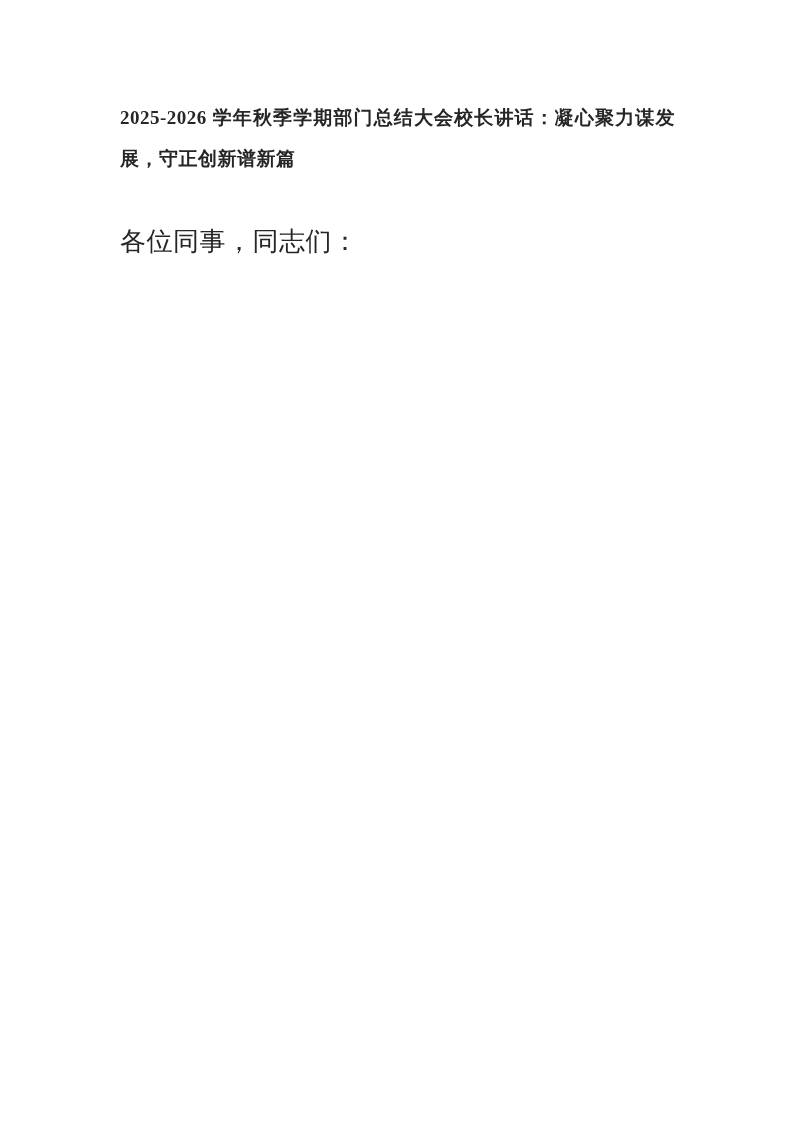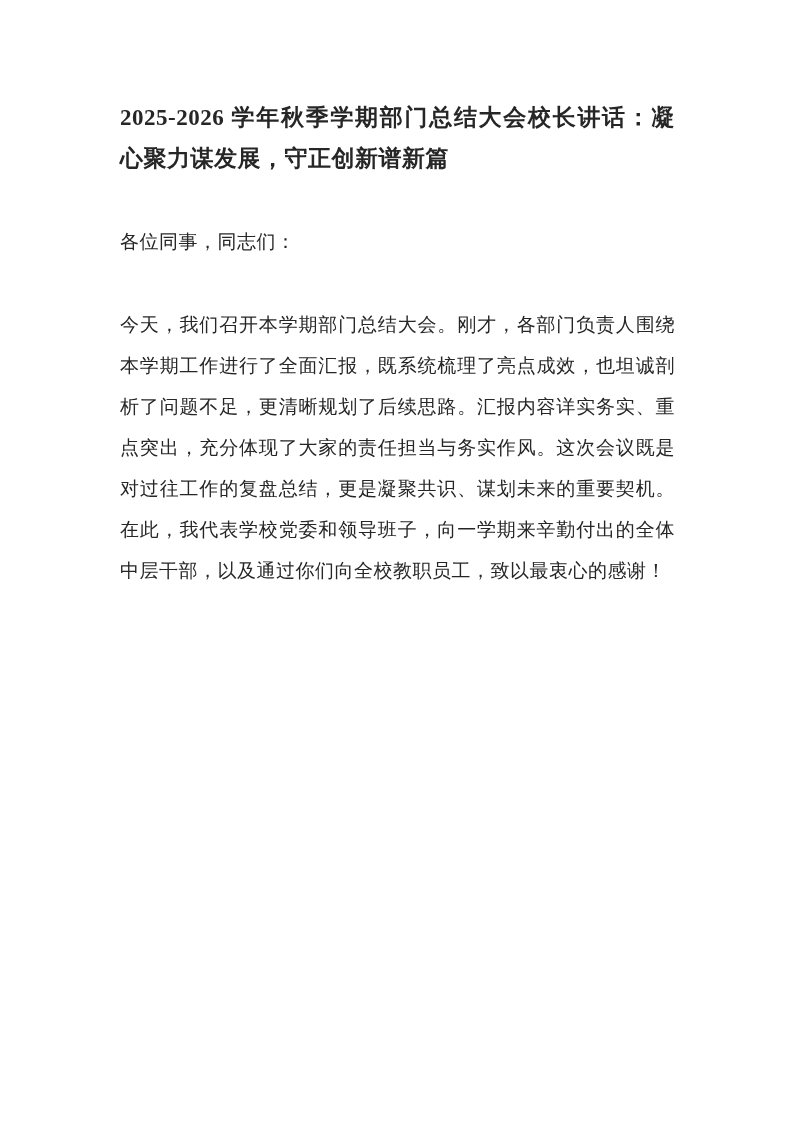--- a/index.html
+++ b/index.html
@@ -13,43 +13,42 @@
     height: 1122px;
     margin: 0 auto;
     background: #ffffff;
     box-sizing: border-box;
     padding: 97px 118px 0 120px;
     overflow: hidden;
     font-family: "Liberation Serif", "DejaVu Serif", serif;
     color: #262626;
   }
   .doc-title {
-    font-size: 23px;
+    font-size: 19px;
     font-weight: 700;
     line-height: 41px;
     margin: 0 0 42px 0;
     text-align: justify;
     text-justify: inter-ideograph;
     letter-spacing: 0.5px;
   }
   .body-para {
-    font-size: 19px;
+    font-size: 26px;
     font-weight: 400;
     line-height: 41px;
     margin: 0 0 42px 0;
     text-align: justify;
     text-justify: inter-ideograph;
     letter-spacing: 0.5px;
   }
 </style>
 </head>
 <body>
 
 <div class="page">
   <h1 class="doc-title">2025-2026 学年秋季学期部门总结大会校长讲话：凝心聚力谋发展，守正创新谱新篇</h1>
 
   <p class="body-para">各位同事，同志们：</p>
 
 
-  <p class="body-para">今天，我们召开本学期部门总结大会。刚才，各部门负责人围绕本学期工作进行了全面汇报，既系统梳理了亮点成效，也坦诚剖析了问题不足，更清晰规划了后续思路。汇报内容详实务实、重点突出，充分体现了大家的责任担当与务实作风。这次会议既是对过往工作的复盘总结，更是凝聚共识、谋划未来的重要契机。在此，我代表学校党委和领导班子，向一学期来辛勤付出的全体中层干部，以及通过你们向全校教职员工，致以最衷心的感谢！</p>
 
 
 </div>
 
 </body></html>

